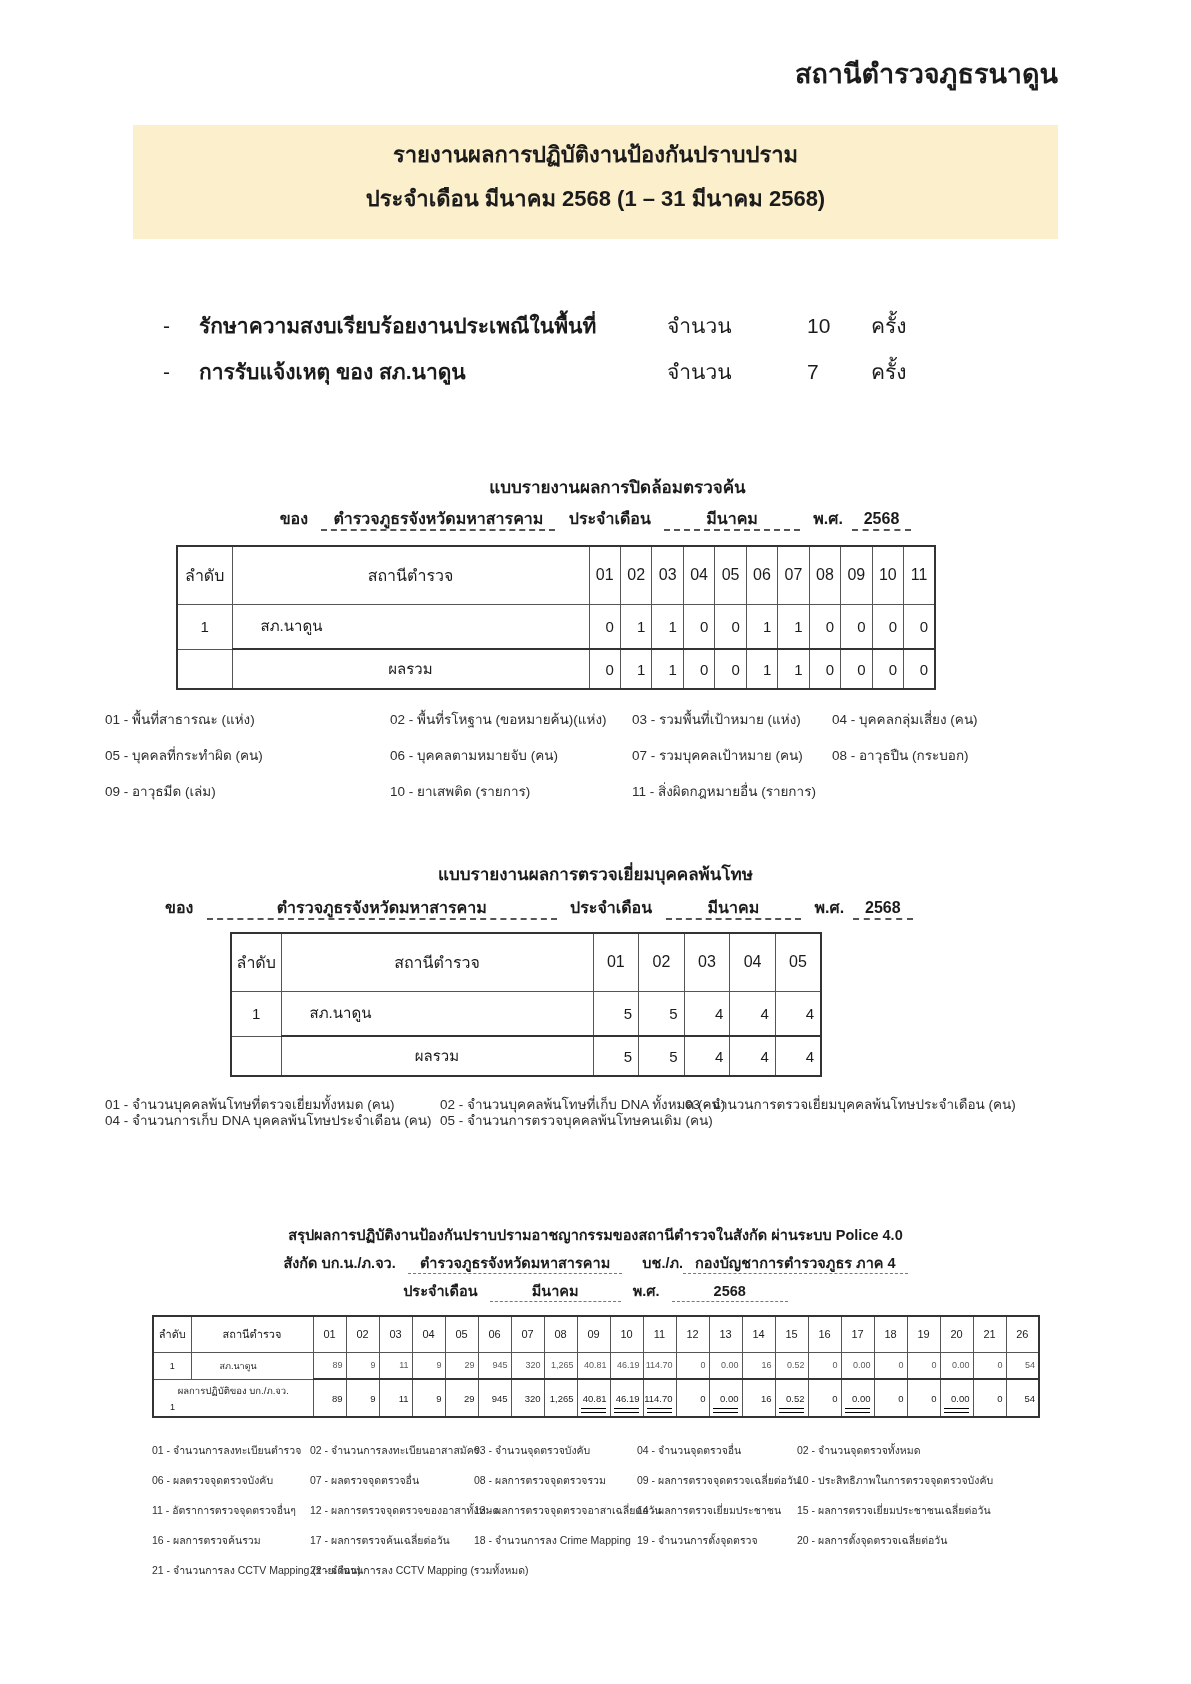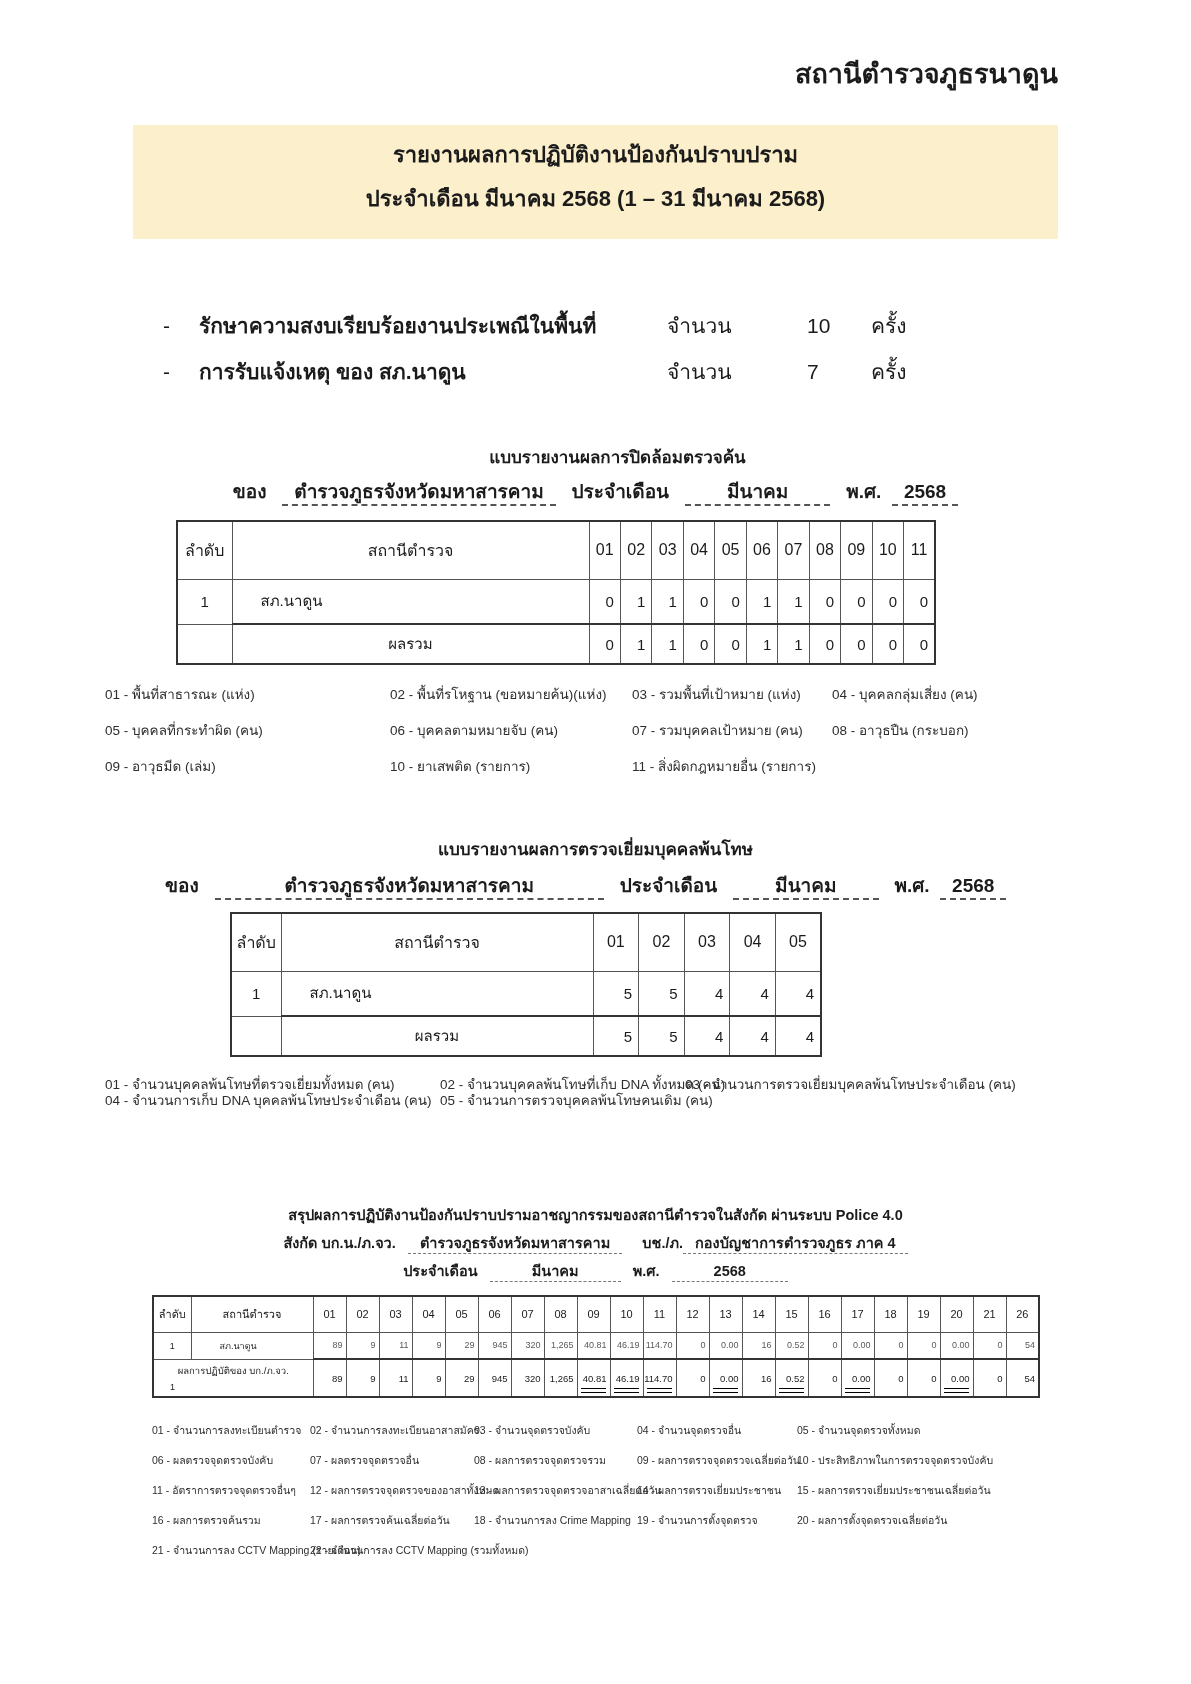--- a/index.html
+++ b/index.html
@@ -23,21 +23,21 @@
 
   .summary { margin:72px 0 0 163px; width:790px; }
   .summary-row { display:flex; align-items:baseline; font-size:21px; font-weight:bold; line-height:30px; margin-bottom:16px; }
   .s-dash { width:36px; font-weight:normal; }
   .s-label { width:468px; }
   .s-unit-label { width:140px; font-weight:normal; }
   .s-value { width:64px; font-weight:normal; }
   .s-unit { width:60px; font-weight:normal; }
 
   .sec-title { text-align:center; font-size:17px; font-weight:bold; }
-  .of-line { font-size:19px; font-weight:bold; }
+  .of-line { font-size:16px; font-weight:bold; }
   .dashed-fill { border-bottom:2px dashed #555; padding:0 12px 2px 12px; }
   .dashed-fill.wide { padding:0 70px 2px 70px; }
   .dashed-fill.mid { padding:0 42px 2px 42px; }
 
   table { border-collapse:collapse; table-layout:fixed; }
   th,td { border:1px solid #555; overflow:hidden; white-space:nowrap; }
   .rep-table { border:2px solid #333; }
   .rep-table th { font-weight:normal; text-align:center; }
   .rep-table td.num { text-align:right; padding-right:6px; font-weight:normal; }
   .rep-table tr.total-row td { border-top:2px solid #333; font-weight:normal; }
@@ -73,21 +73,21 @@
   .t3 td.num { padding-right:3px; }
   .t3 tbody tr.data-row td.num { color:#5a5a5a; }
   .t3 td.dbl { position:relative; }
   .t3 td.dbl::after {
     content:""; position:absolute; left:12%; right:12%; bottom:3px;
     border-top:1px solid #000; border-bottom:1px solid #000; height:3px;
   }
   .t3-label-cell { text-align:center; font-weight:normal; }
   .t3-sub-no { text-align:left; padding-left:16px; font-size:9px; margin-top:4px; }
 
-  .mt-sec1 { margin-top:56px;padding-left:44px; }
+  .mt-sec1 { margin-top:86px;padding-left:44px; }
   .mt-ofline1 { margin-top:6px; text-align:center; }
   .mt-sec2 { margin-top:60px; }
   .mt-ofline2 { margin-top:8px; margin-left:165px; }
   .mt-sec3 { margin-top:96px; }
 </style>
 </head>
 <body>
 
 <div class="station-title">สถานีตำรวจภูธรนาดูน</div>
 
@@ -351,21 +351,21 @@
         <td class="num">54</td>
       </tr>
   </tbody>
 </table>
 
 <div class="fn-grid fn3">
     <div class="fn-item">01 - จำนวนการลงทะเบียนตำรวจ</div>
     <div class="fn-item">02 - จำนวนการลงทะเบียนอาสาสมัคร</div>
     <div class="fn-item">03 - จำนวนจุดตรวจบังคับ</div>
     <div class="fn-item">04 - จำนวนจุดตรวจอื่น</div>
-    <div class="fn-item">05 - จำนวนจุดตรวจทั้งหมด</div>
+    <div class="fn-item">02 - จำนวนจุดตรวจทั้งหมด</div>
     <div class="fn-item">06 - ผลตรวจจุดตรวจบังคับ</div>
     <div class="fn-item">07 - ผลตรวจจุดตรวจอื่น</div>
     <div class="fn-item">08 - ผลการตรวจจุดตรวจรวม</div>
     <div class="fn-item">09 - ผลการตรวจจุดตรวจเฉลี่ยต่อวัน</div>
     <div class="fn-item">10 - ประสิทธิภาพในการตรวจจุดตรวจบังคับ</div>
     <div class="fn-item">11 - อัตราการตรวจจุดตรวจอื่นๆ</div>
     <div class="fn-item">12 - ผลการตรวจจุดตรวจของอาสาทั้งหมด</div>
     <div class="fn-item">13 - ผลการตรวจจุดตรวจอาสาเฉลี่ยต่อวัน</div>
     <div class="fn-item">14 - ผลการตรวจเยี่ยมประชาชน</div>
     <div class="fn-item">15 - ผลการตรวจเยี่ยมประชาชนเฉลี่ยต่อวัน</div>

